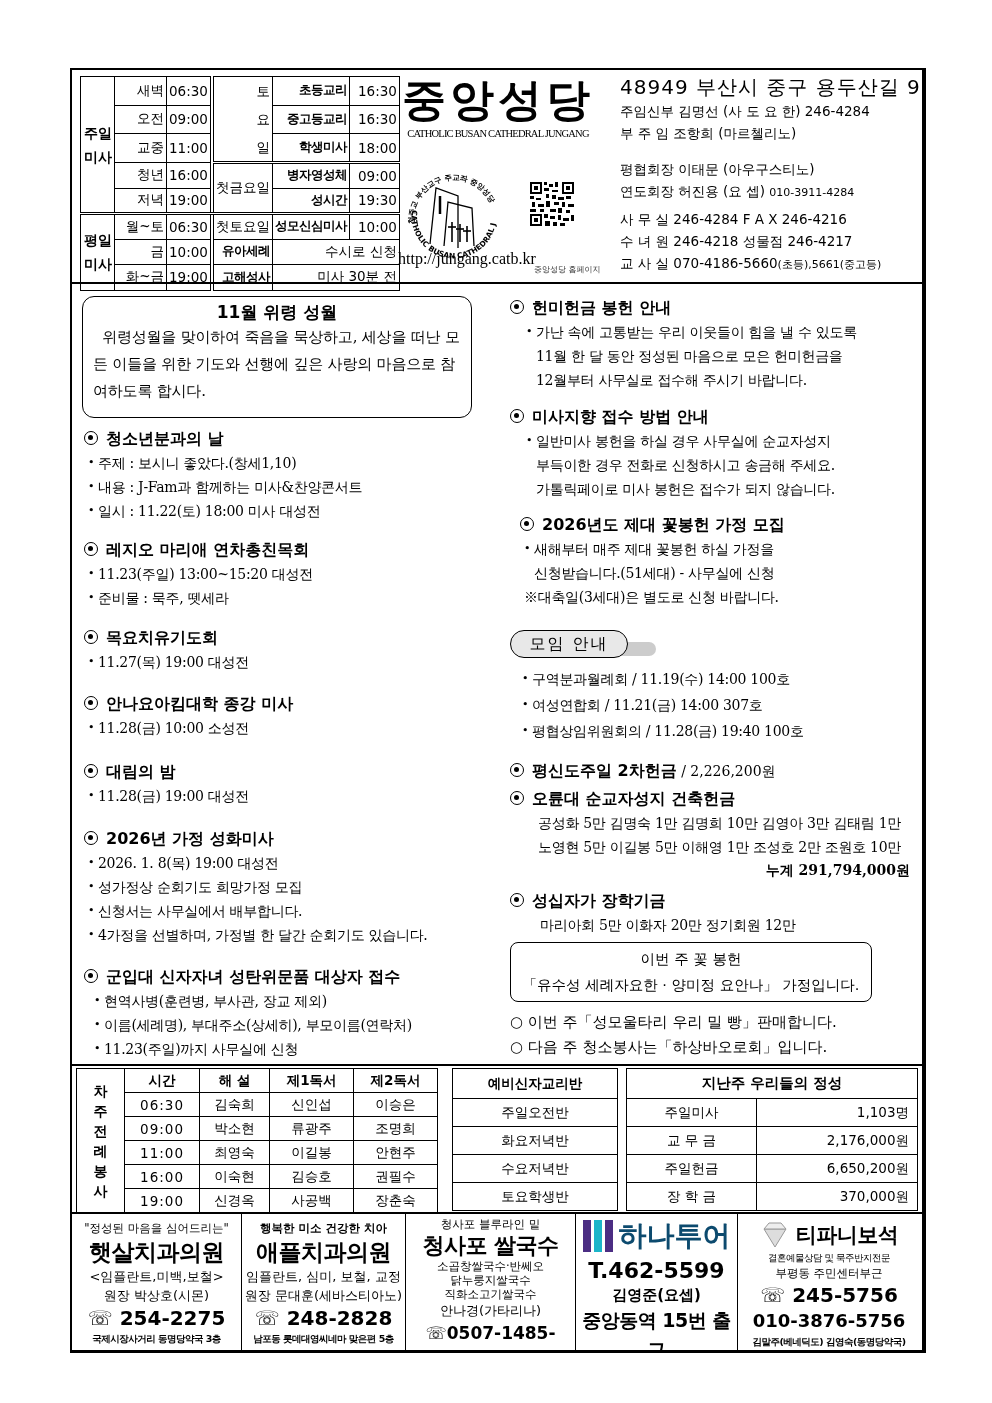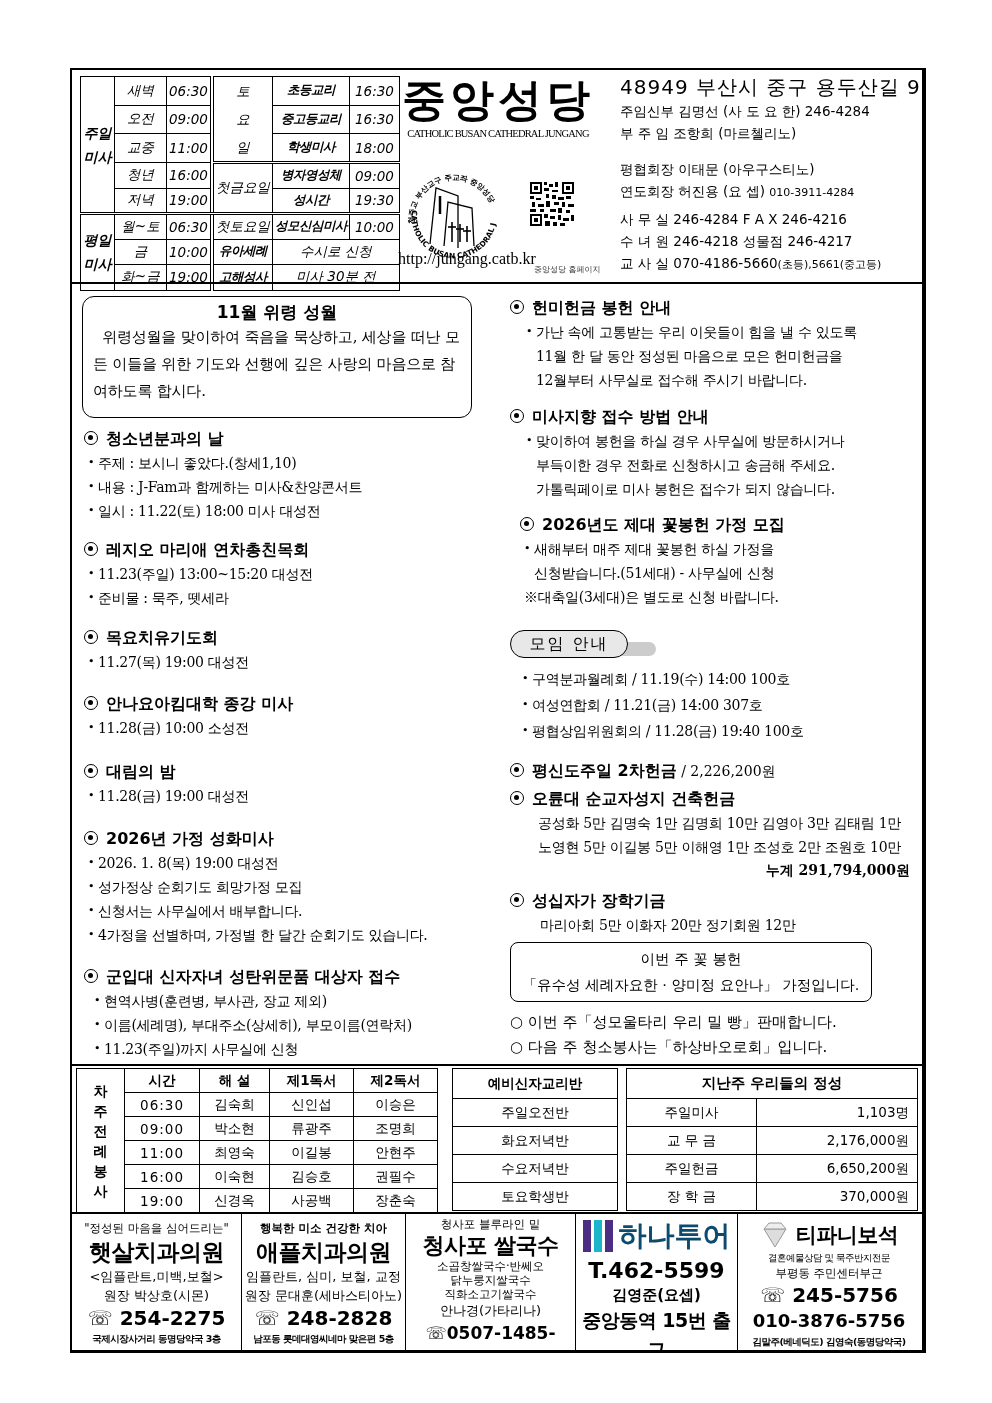--- a/index.html
+++ b/index.html
@@ -2,21 +2,21 @@
 <html><head>
 <meta charset="utf-8">
 <style>
   * { box-sizing: border-box; margin: 0; padding: 0; }
   html, body { width: 992px; height: 1403px; background: #fff; }
   body { position: relative; font-family: "DejaVu Sans", "Liberation Sans", sans-serif; color: #000; overflow: hidden; }
   .page { position: absolute; left: 70px; top: 68px; width: 856px; height: 1285px; border: 2px solid #000; border-right-width: 4px; border-bottom-width: 3px; }
 
   
   .sched { position: absolute; left: 8px; top: 6px; border-collapse: collapse; font-size: 13.5px; }
-  .sched td { border: 1px solid #000; height: 25.5px; text-align: center; padding: 0 2px; white-space: nowrap; font-style: italic; }
+  .sched td { border: 1px solid #000; height: 25.5px; text-align: right; padding: 0 2px; white-space: nowrap; }
   .sched td.grp { font-weight: bold; font-size: 14px; line-height: 24px; width: 34px; }
   .sched td.lbl { width: 52px; }
   .sched td.tm { width: 40px; }
   .sched td.sepv { border-top: none; border-bottom: none; width: 3px; padding: 0; }
   .sched td.b { font-weight: bold; font-size: 12.5px; letter-spacing: -0.5px; }
   .sched tr.dbl td { border-top: 3px double #000; }
 
   
   .title { position: absolute; left: 316px; top: 4px; width: 220px; text-align: center; font-size: 44px; font-weight: bold; letter-spacing: 4px; line-height: 52px; }
   .subtitle { position: absolute; left: 316px; top: 58px; width: 220px; text-align: center; font-size: 10.5px; letter-spacing: -0.8px; font-family: "Liberation Serif", serif; }
@@ -307,21 +307,21 @@
     <ul style="padding-left:12px">
       <li>가난 속에 고통받는 우리 이웃들이 힘을 낼 수 있도록</li>
       <li class="cont">11월 한 달 동안 정성된 마음으로 모은 헌미헌금을</li>
       <li class="cont">12월부터 사무실로 접수해 주시기 바랍니다.</li>
     </ul>
   </div>
 
   <div class="sec" style="left:438px; top:335px;">
     <h3><span class="bul"></span><span>미사지향 접수 방법 안내</span></h3>
     <ul style="padding-left:12px">
-      <li>맞이하여 봉헌을 하실 경우 사무실에 방문하시거나</li>
+      <li>일반미사 봉헌을 하실 경우 사무실에 순교자성지</li>
       <li class="cont">부득이한 경우 전화로 신청하시고 송금해 주세요.</li>
       <li class="cont">가톨릭페이로 미사 봉헌은 접수가 되지 않습니다.</li>
     </ul>
   </div>
 
   <div class="sec" style="left:448px; top:443px;">
     <h3><span class="bul"></span><span>2026년도 제대 꽃봉헌 가정 모집</span></h3>
     <ul>
       <li>새해부터 매주 제대 꽃봉헌 하실 가정을</li>
       <li class="cont">신청받습니다.(51세대) - 사무실에 신청</li>

